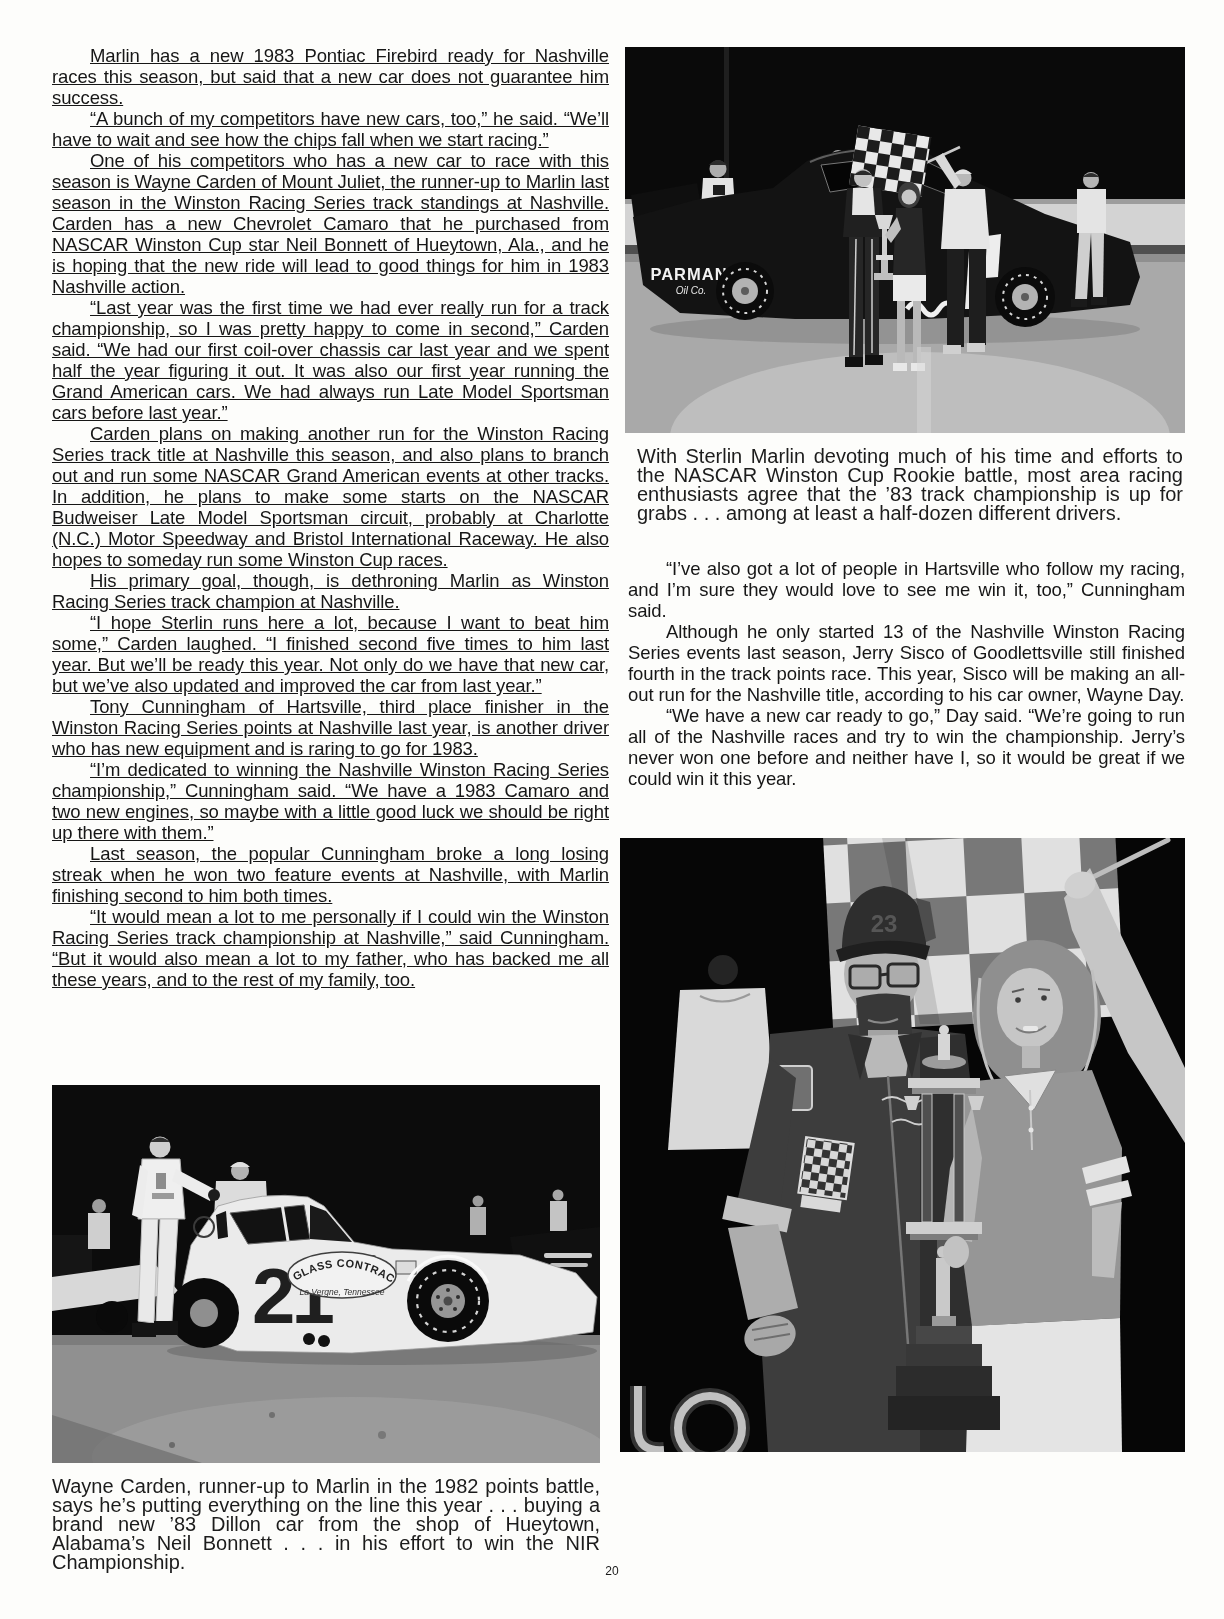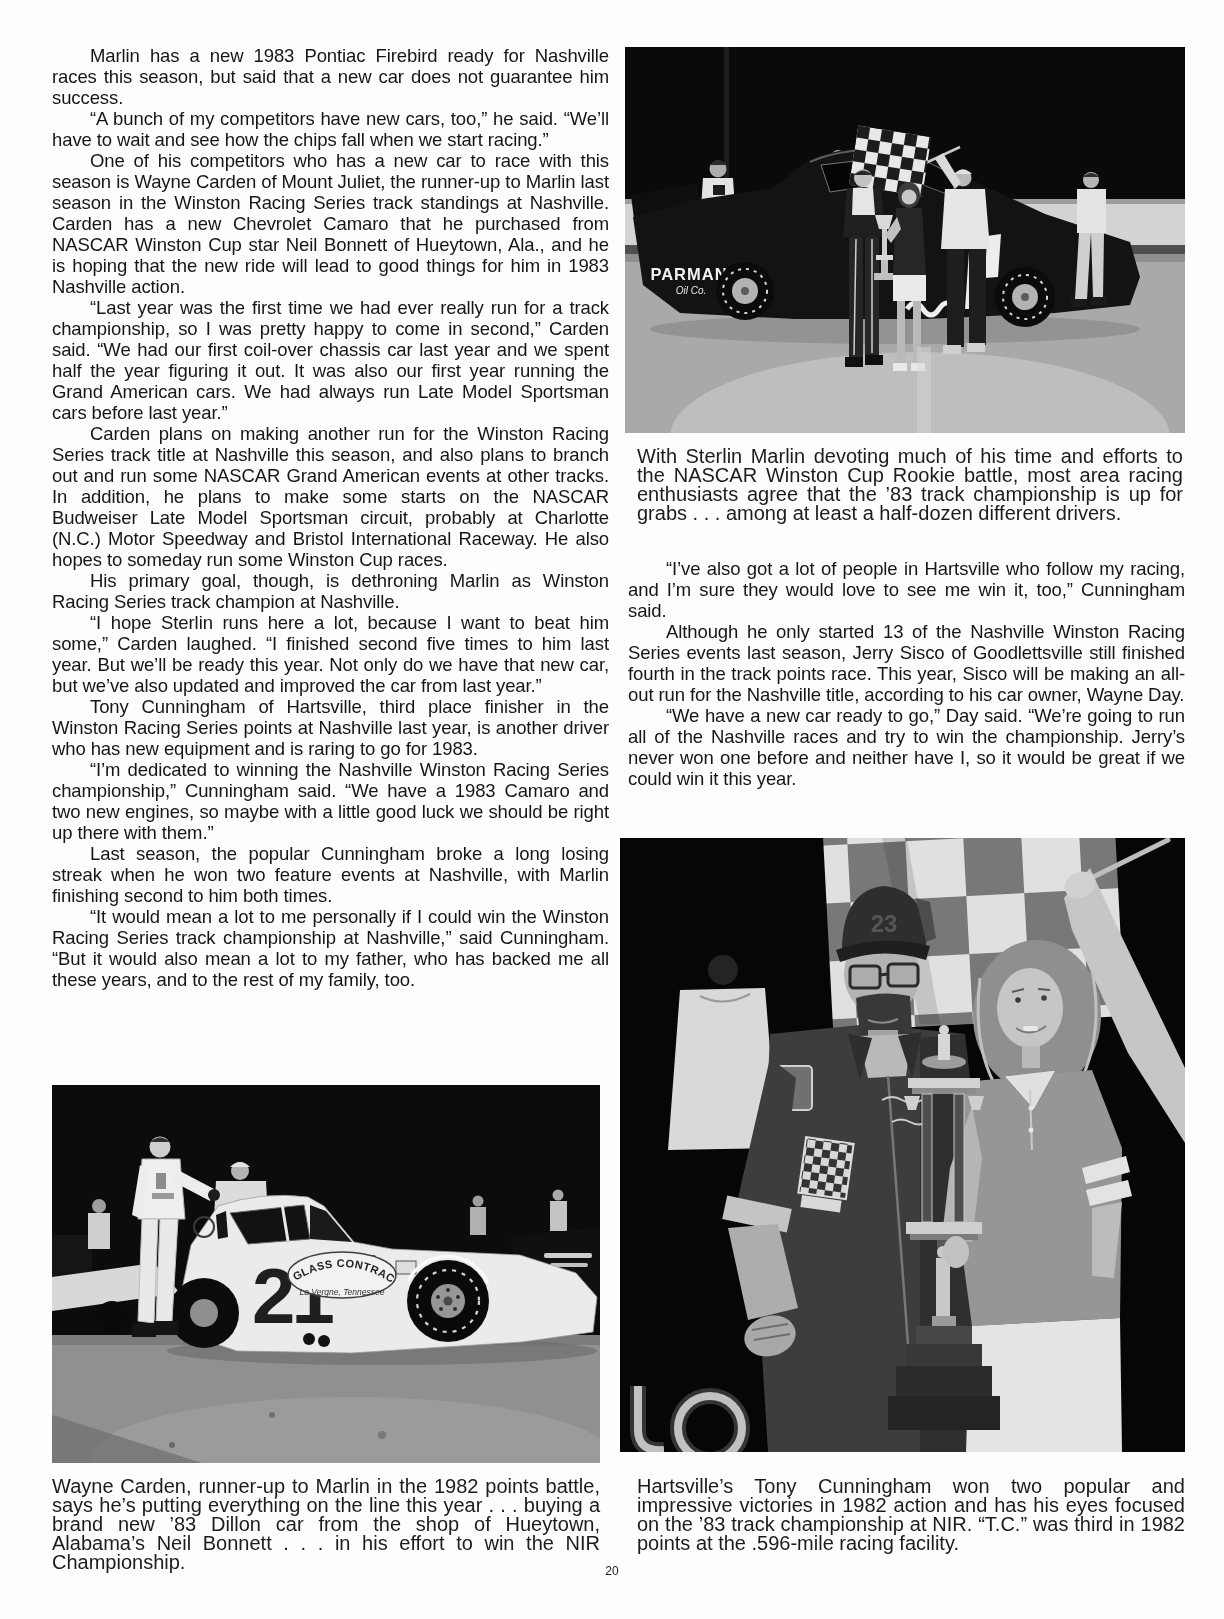--- a/index.html
+++ b/index.html
@@ -3,21 +3,21 @@
 <meta charset="utf-8">
 <style>
   html,body { margin:0; padding:0; background:#e8e8e6; }
   .page {
     position:relative; width:1224px; height:1619px; margin:0 auto;
     background:#fdfdfb; color:#161616; overflow:hidden;
     font-family:"Liberation Sans","DejaVu Sans",sans-serif;
   }
   .bodycol { position:absolute; text-align:justify; font-size:18.5px; line-height:21px; letter-spacing:-0.1px; }
   .bodycol p { margin:0; text-indent:38px; }
-  .left-col  { left:52px;  top:45px;  width:557px; }
+  .left-col  { left:52px;  top:45px;  width:557px;text-decoration:underline; }
   .right-col { left:628px; top:558px; width:557px; }
   .caption { position:absolute; text-align:justify; font-size:20px; line-height:19px; color:#1c1c1c; }
   .cap1 { left:637px; top:447px;  width:546px; }
   .cap2 { left:52px;  top:1477px; width:548px; }
   .cap3 { left:637px; top:1477px; width:548px; }
   figure.photo { position:absolute; margin:0; background:#ec4899; }
   .photo1 { left:625px; top:47px;   width:560px; height:386px; }
   .photo2 { left:52px;  top:1085px; width:548px; height:378px; }
   .photo3 { left:620px; top:838px;  width:565px; height:614px; }
   figure.photo svg { display:block; width:100%; height:100%; }
@@ -275,21 +275,20 @@
       <ellipse cx="336" cy="414" rx="13" ry="16" fill="#c2c2c2"></ellipse>
       <g opacity="0.9">
         <path d="M18,548 L18,592 Q18,614 44,612" stroke="#3a3a3a" stroke-width="16" fill="none"></path>
         <circle cx="90" cy="590" r="32" stroke="#3a3a3a" stroke-width="16" fill="none"></circle>
         <path d="M18,548 L18,592 Q18,614 44,612" stroke="#d6d6d6" stroke-width="8" fill="none"></path>
         <circle cx="90" cy="590" r="32" stroke="#d6d6d6" stroke-width="8" fill="none"></circle>
       </g>
     </svg>
   </figure>
 
-  <div class="caption cap3">Hartsville’s Tony Cunningham won two popular and impressive victories in 1982 action and has his eyes focused on the ’83 track championship at NIR. “T.C.” was third in 1982 points at the .596-mile racing facility.</div>
 
   <figure class="photo photo2">
     <svg viewBox="0 0 548 378" preserveAspectRatio="none">
       <rect x="0" y="0" width="548" height="378" fill="#0c0c0c"></rect>
       <g>
         <rect x="0" y="250" width="548" height="128" fill="#909090"></rect>
         <rect x="0" y="250" width="548" height="10" fill="#7c7c7c"></rect>
         <ellipse cx="300" cy="372" rx="260" ry="60" fill="#a3a3a3" opacity="0.6"></ellipse>
         <polygon points="0,330 150,378 0,378" fill="#6e6e6e" opacity="0.7"></polygon>
         <circle cx="220" cy="330" r="3" fill="#707070"></circle>

